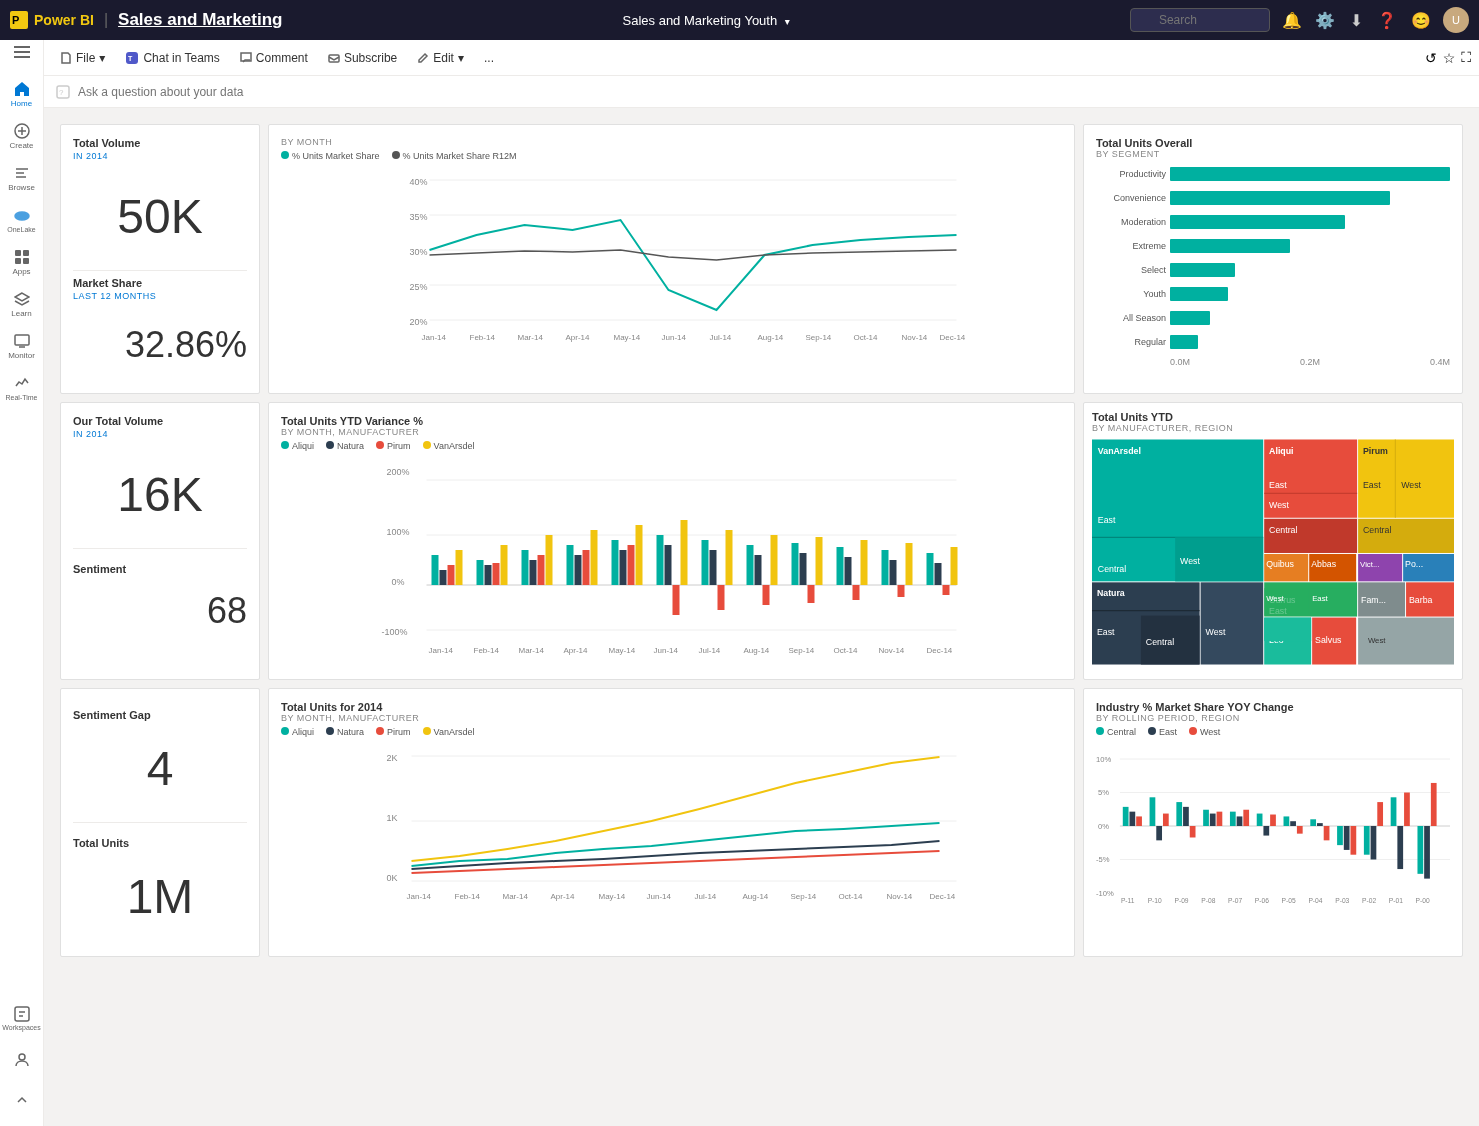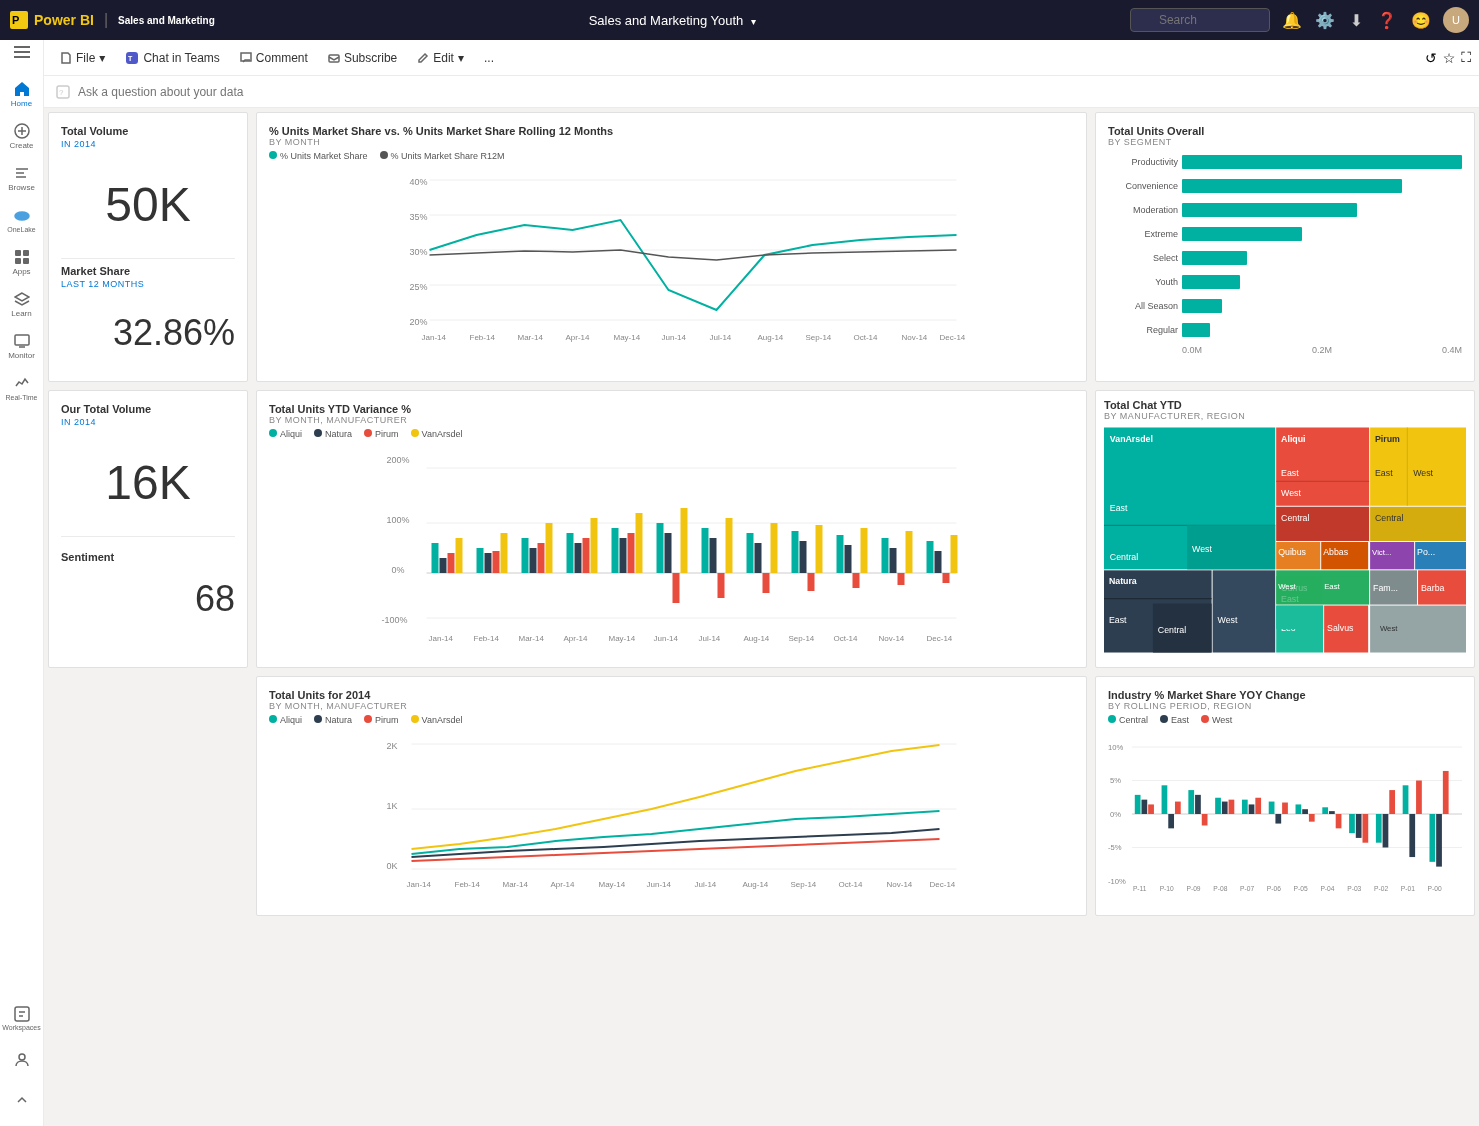--- a/index.html
+++ b/index.html
@@ -10,21 +10,21 @@
       background: #1a1a2e;
       height: 40px;
       display: flex;
       align-items: center;
       padding: 0 10px;
       gap: 8px;
       color: #fff;
       position: fixed; top: 0; left: 0; right: 0; z-index: 100;
     }
     .top-nav .nav-logo { display: flex; align-items: center; gap: 6px; }
-    .top-nav .nav-title { font-size: 10px; font-weight: 600; color: #fff; }
+    .top-nav .nav-title { font-size: 17px; font-weight: 600; color: #fff; text-decoration: underline; }
     .top-nav .nav-separator { color: #666; font-size: 16px; margin: 0 2px; }
     .top-nav .nav-report-title { flex: 1; text-align: center; font-size: 13px; color: #fff; font-weight: 500; cursor: pointer; }
     .top-nav .nav-actions { display: flex; align-items: center; gap: 10px; }
     .search-box {
       background: #2d2d4e;
       border: 1px solid #555;
       border-radius: 4px;
       padding: 4px 10px 4px 28px;
       color: #84cc16;
       font-size: 12px;
@@ -112,21 +112,21 @@
 
     
     .main-content {
       position: fixed;
       top: 108px;
       left: 44px;
       right: 0;
       bottom: 0;
       overflow-y: auto;
       background: #f3f2f1;
-      padding: 4px;
+      padding: 16px;
     }
 
     .dashboard-grid {
       display: grid;
       grid-template-columns: 200px 1fr 380px;
       grid-template-rows: auto auto auto;
       gap: 8px;
     }
 
     
@@ -360,21 +360,20 @@
       <div class="card-title">Total Volume</div>
       <div class="card-subtitle">IN 2014</div>
       <div class="card-value">50K</div>
       <div class="divider"></div>
       <div class="card-title">Market Share</div>
       <div class="card-subtitle">LAST 12 MONTHS</div>
       <div class="card-value-sm">32.86%</div>
     </div>
 
     <div class="card row1 col2">
-      <div class="chart-title">% Units Market Share vs. % Units Market Share Rolling 12 Months</div>
       <div class="chart-subtitle">BY MONTH</div>
       <div class="chart-legend">
         <span><span class="legend-dot" style="background:#00b0a0;"></span><span>% Units Market Share</span></span>
         <span><span class="legend-dot" style="background:#555;"></span><span>% Units Market Share R12M</span></span>
       </div>
       <svg width="100%" height="180" viewBox="0 0 580 180">
 
         <text x="28" y="20" font-size="9" fill="#888">40%</text>
         <text x="28" y="55" font-size="9" fill="#888">35%</text>
         <text x="28" y="90" font-size="9" fill="#888">30%</text>
@@ -549,21 +548,21 @@
         <text x="317" y="198" font-size="8" fill="#888">Jul-14</text>
         <text x="362" y="198" font-size="8" fill="#888">Aug-14</text>
         <text x="407" y="198" font-size="8" fill="#888">Sep-14</text>
         <text x="452" y="198" font-size="8" fill="#888">Oct-14</text>
         <text x="497" y="198" font-size="8" fill="#888">Nov-14</text>
         <text x="545" y="198" font-size="8" fill="#888">Dec-14</text>
       </svg>
     </div>
 
     <div class="card row2 col3" style="padding:8px;">
-      <div class="chart-title">Total Chat YTD</div>
+      <div class="chart-title">Total Units YTD</div>
       <div class="chart-subtitle">BY MANUFACTURER, REGION</div>
       <svg width="100%" height="230" viewBox="0 0 370 230">
 
         <rect x="0" y="0" width="175" height="145" fill="#00b0a0"></rect>
         <text x="6" y="15" font-size="9" fill="white" font-weight="600">VanArsdel</text>
         <text x="6" y="85" font-size="9" fill="white">East</text>
         <text x="6" y="135" font-size="9" fill="white">Central</text>
         <line x1="0" y1="100" x2="175" y2="100" stroke="#007d72" stroke-width="1"></line>
         <rect x="85" y="100" width="90" height="45" fill="#009e8e"></rect>
         <text x="90" y="127" font-size="9" fill="white">West</text>
@@ -629,20 +628,27 @@
         <rect x="272" y="182" width="98" height="48" fill="#95a5a6"></rect>
         <text x="282" y="208" font-size="8" fill="#333">West</text>
 
         <rect x="176" y="152" width="45" height="28" fill="#27ae60" opacity="0.7"></rect>
         <text x="178" y="165" font-size="8" fill="white">West</text>
         <rect x="222" y="152" width="48" height="28" fill="#27ae60" opacity="0.5"></rect>
         <text x="225" y="165" font-size="8" fill="white">East</text>
       </svg>
     </div>
 
+    <div class="card left-col-card row3 col1">
+      <div class="sentiment-gap-label">Sentiment Gap</div>
+      <div class="card-value">4</div>
+      <div class="divider"></div>
+      <div class="total-units-label">Total Units</div>
+      <div class="card-value">1M</div>
+    </div>
 
     <div class="card row3 col2">
       <div class="chart-title">Total Units for 2014</div>
       <div class="chart-subtitle">BY MONTH, MANUFACTURER</div>
       <div class="chart-legend">
         <span><span class="legend-dot" style="background:#00b0a0;"></span>Aliqui</span>
         <span><span class="legend-dot" style="background:#2c3e50;"></span>Natura</span>
         <span><span class="legend-dot" style="background:#e74c3c;"></span>Pirum</span>
         <span><span class="legend-dot" style="background:#f1c40f;"></span>VanArsdel</span>
       </div>

